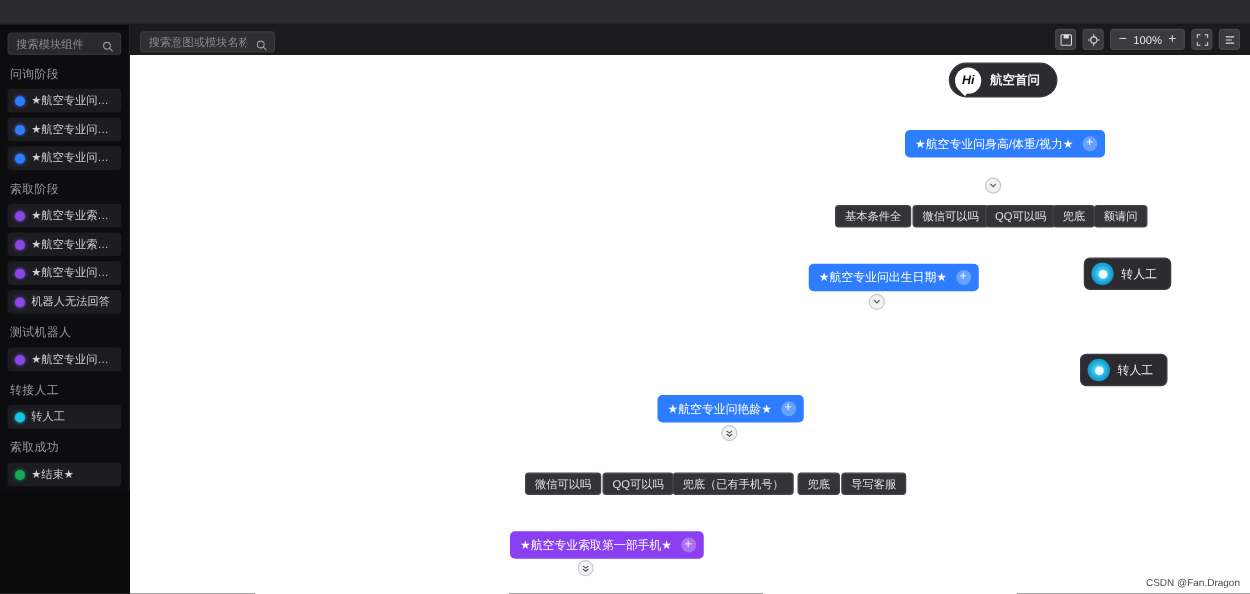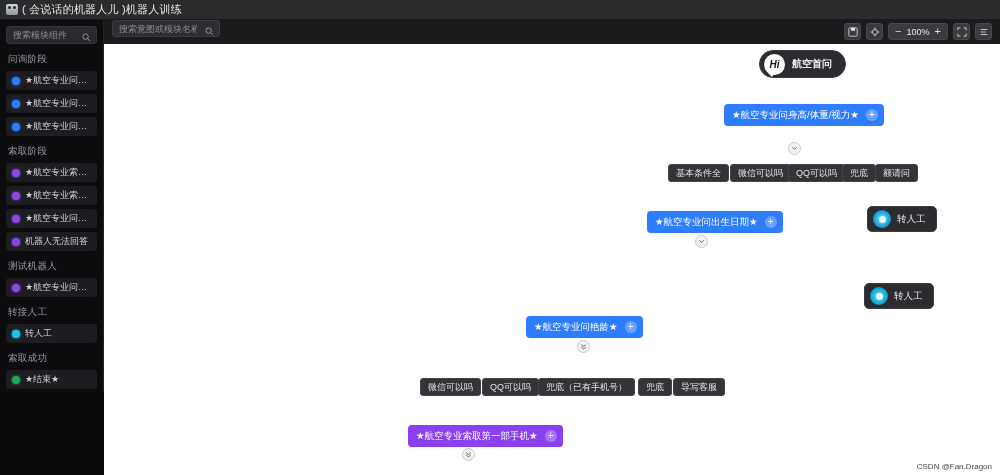--- a/index.html
+++ b/index.html
@@ -73,21 +73,21 @@
   .dot.green  { background:#19a85a; box-shadow:0 0 3px #19a85a; }
   .side-label {
     font-size:9px; color:#cfcfd4; overflow:hidden; text-overflow:ellipsis;
     white-space:nowrap;
   }
 
   
   .canvas-toolbar {
     position:absolute; top:20px; left:104px; width:896px; height:28px;
     background:#1b1b1e; border-bottom:1px solid #27272b;
-    display:flex; align-items:flex-start; padding:0 8px;
+    display:flex; align-items:center; padding:0 8px;
   }
   .canvas-search {
     position:relative; width:108px; height:17px; background:#2f2f33;
     border-radius:3px; border:1px solid #3a3a3f;
     display:flex; align-items:center; padding:0 6px;
   }
   .canvas-search input {
     background:transparent; border:0; outline:0; color:#cfcfcf;
     font-size:9px; width:78px; font-family:inherit;
   }
@@ -178,24 +178,20 @@
   .watermark {
     position:absolute; right:8px; bottom:4px; font-size:8px; color:#4a4a4f;
   }
 </style>
 </head>
 <body>
 
 <div class="app">
 
   <div class="titlebar">
-    <div class="tb-left">
-      <span class="tb-logo"></span>
-      <span class="tb-title">( 会说话的机器人儿 )机器人训练</span>
-    </div>
   </div>
 
   <div class="sidebar">
     <div class="side-search">
       <input placeholder="搜索模块组件" style="">
       <span class="mag">
         <svg width="9" height="9" viewBox="0 0 10 10">
             <circle cx="4" cy="4" r="3" fill="none" stroke="#9a9aa0" stroke-width="1"></circle>
             <line x1="6.2" y1="6.2" x2="9" y2="9" stroke="#9a9aa0" stroke-width="1"></line>
           </svg>

